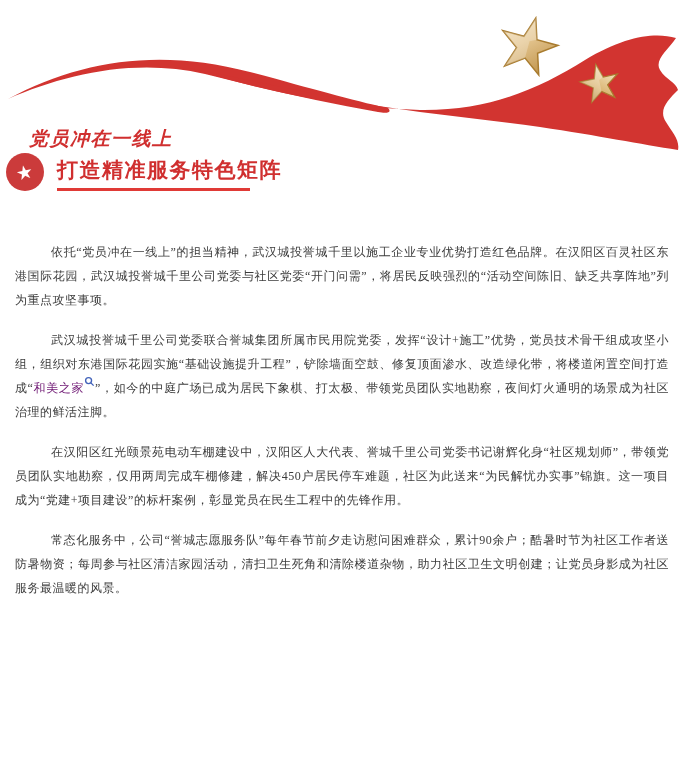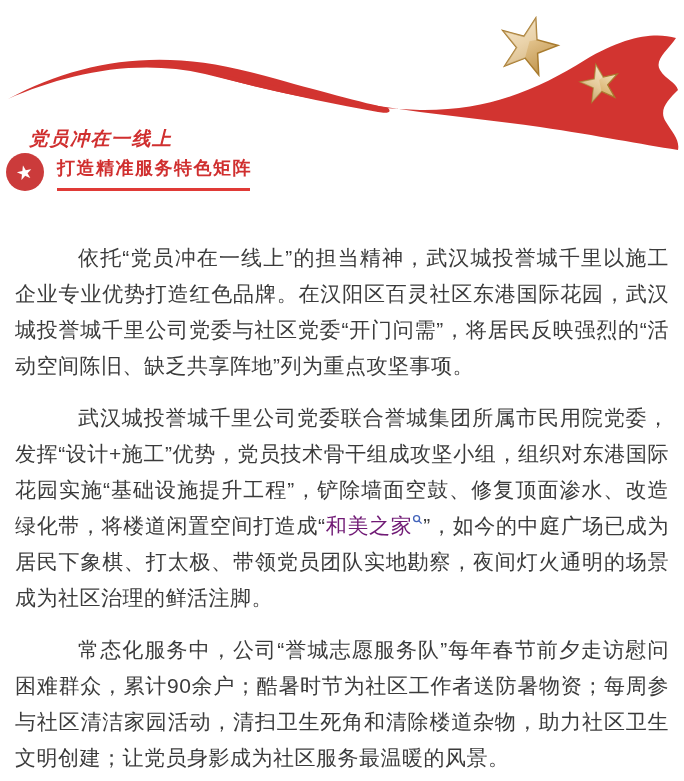--- a/index.html
+++ b/index.html
@@ -24,39 +24,40 @@
     width:38px;height:38px;border-radius:50%;
     background:#cb3b3b;
     display:flex;align-items:center;justify-content:center;
   }
   .star-badge .glyph{
     color:#ffffff;font-size:19px;line-height:1;
     transform:rotate(-12deg);
   }
   .sub-title{
     position:absolute;left:57px;top:36px;
-    font-size:18px;font-weight:bold;
+    font-size:21px;font-weight:bold;
     color:#d02f2f;letter-spacing:1.5px;white-space:nowrap;
   }
   .title-underline{
     position:absolute;left:57px;top:68px;
     width:193px;height:3px;background:#e03a36;
   }
   
   .article{
     padding:40px 15px 0 15px;
   }
   .article p{
     margin:0 0 16px 0;
-    font-size:21px;
-    line-height:36px;
+    font-size:12px;
+    line-height:24px;
     color:#3b3b3b;
     text-align:justify;
     text-indent:3em;
     letter-spacing:0.5px;
+    font-family:Liberation Serif, serif;
   }
   .article .link{
     color:#701a75;
     cursor:pointer;
   }
   .article sup.link-sup{
     font-size:10px;line-height:0;vertical-align:super;
   }
 </style>
 </head>
@@ -118,14 +119,15 @@
     <div class="title-underline"></div>
   </div>
 </div>
 
 <div class="article">
     <p><span>依托“党员冲在一线上”的担当精神，武汉城投誉城千里以施工企业专业优势打造红色品牌。在汉阳区百灵社区东港国际花园，武汉城投誉城千里公司党委与社区党委“开门问需”，将居民反映强烈的“活动空间陈旧、缺乏共享阵地”列为重点攻坚事项。</span></p>
     <p><span>武汉城投誉城千里公司党委联合誉城集团所属市民用院党委，发挥“设计+施工”优势，党员技术骨干组成攻坚小组，组织对东港国际花园实施“基础设施提升工程”，铲除墙面空鼓、修复顶面渗水、改造绿化带，将楼道闲置空间打造成“</span><span class="link">和美之家</span><sup class="link-sup"><svg width="11" height="11" viewBox="0 0 24 24">
           <circle cx="10" cy="10" r="6.5" fill="none" stroke="#4263ba" stroke-width="3"></circle>
           <line x1="15" y1="15" x2="21" y2="21" stroke="#4263ba" stroke-width="3"></line>
         </svg></sup><span>”，如今的中庭广场已成为居民下象棋、打太极、带领党员团队实地勘察，夜间灯火通明的场景成为社区治理的鲜活注脚。</span></p>
+    <p><span>在汉阳区红光颐景苑电动车棚建设中，汉阳区人大代表、誉城千里公司党委书记谢辉化身“社区规划师”，带领党员团队实地勘察，仅用两周完成车棚修建，解决450户居民停车难题，社区为此送来“为民解忧办实事”锦旗。这一项目成为“党建+项目建设”的标杆案例，彰显党员在民生工程中的先锋作用。</span></p>
     <p><span>常态化服务中，公司“誉城志愿服务队”每年春节前夕走访慰问困难群众，累计90余户；酷暑时节为社区工作者送防暑物资；每周参与社区清洁家园活动，清扫卫生死角和清除楼道杂物，助力社区卫生文明创建；让党员身影成为社区服务最温暖的风景。</span></p>
   </div>
 
 </body></html>

